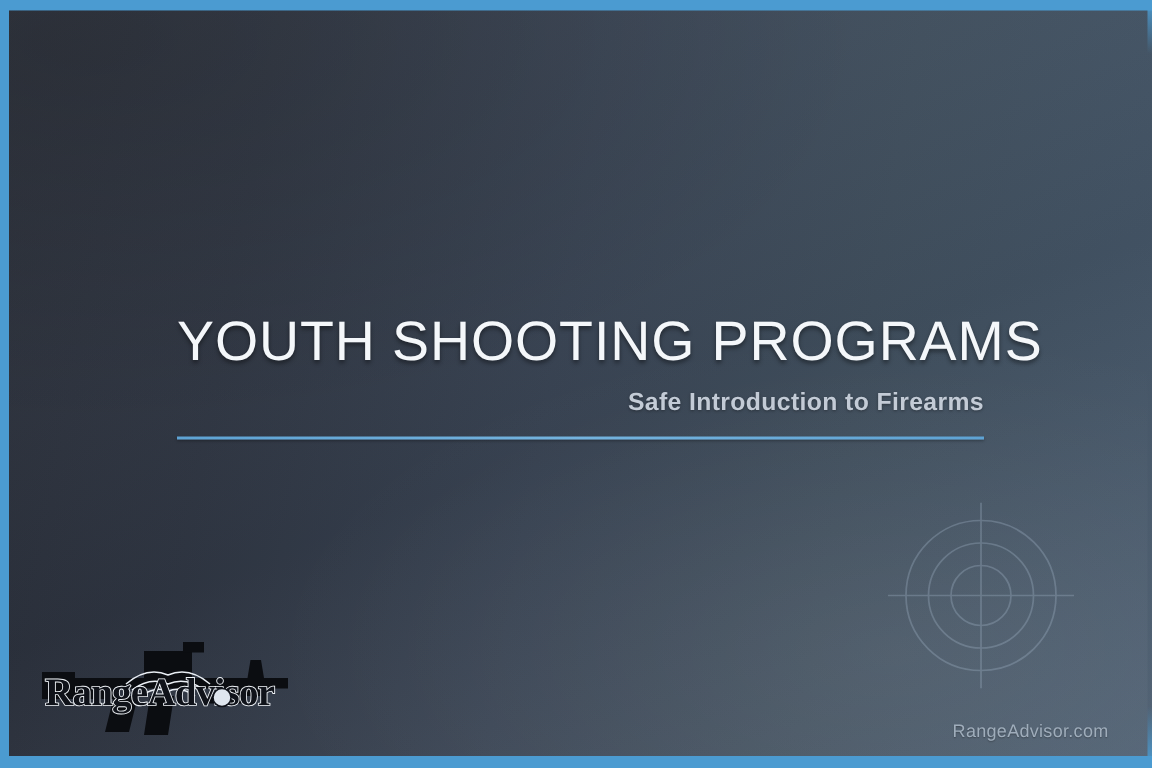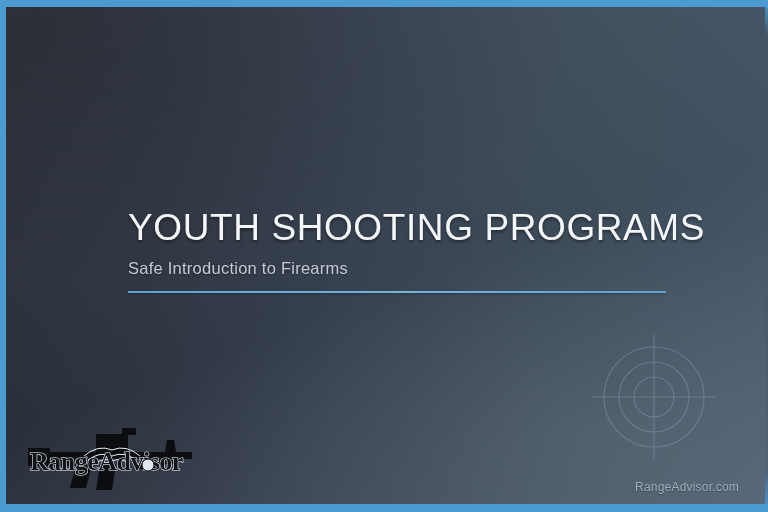--- a/index.html
+++ b/index.html
@@ -53,39 +53,39 @@
     left:592px; top:335px;
     width:124px; height:124px;
     opacity:.30;
     pointer-events:none;
   }
   .target svg{display:block;}
 
   
   .title-block{
     position:absolute;
-    left:128px;
+    left:118px;
     top:208px;
     width:538px;
-    text-align:left;
+    text-align:right;
   }
   .slide-title{
     margin:0;
     font-size:37px;
     font-weight:400;
     letter-spacing:0.6px;
     line-height:1.08;
     color:#f4f7fa;
     text-shadow:0 2px 3px rgba(0,0,0,0.42);
     white-space:nowrap;
   }
   .slide-subtitle{
     margin:11px 0 12px 0;
     font-size:16.5px;
-    font-weight:400;
+    font-weight:700;
     letter-spacing:0.25px;
     color:#c3cbd6;
     text-shadow:0 1px 2px rgba(0,0,0,0.35);
   }
   .accent-rule{
     margin:13px 0 0 0;
     width:538px;
     height:2px;
     background:linear-gradient(90deg,#5ea3d4 0%,#74b3de 50%,#5ea3d4 100%);
     box-shadow:0 1px 2px rgba(0,0,0,0.3);

